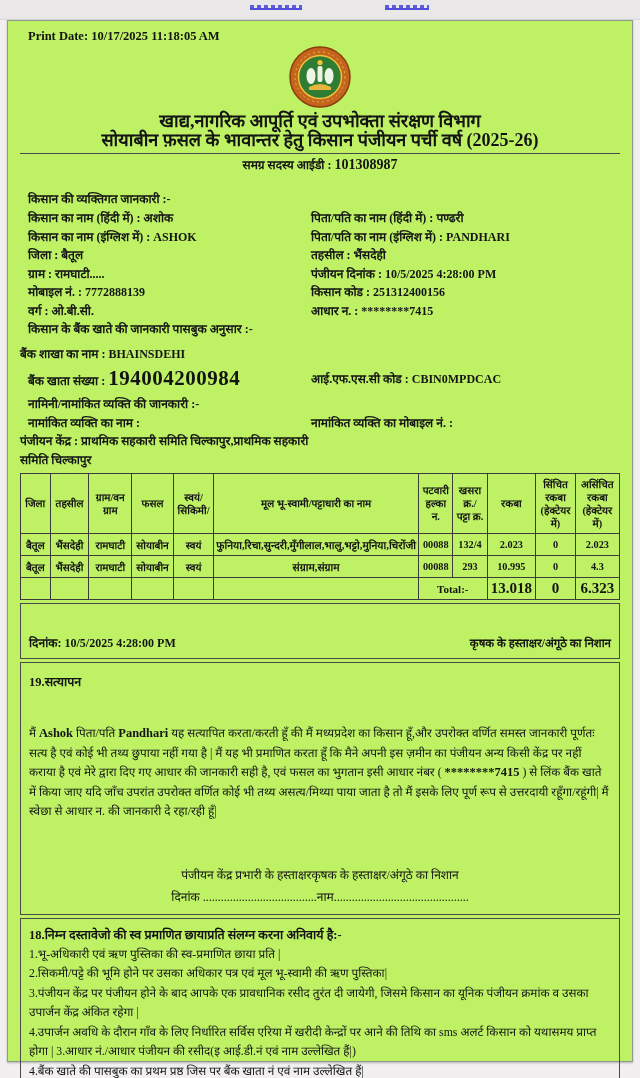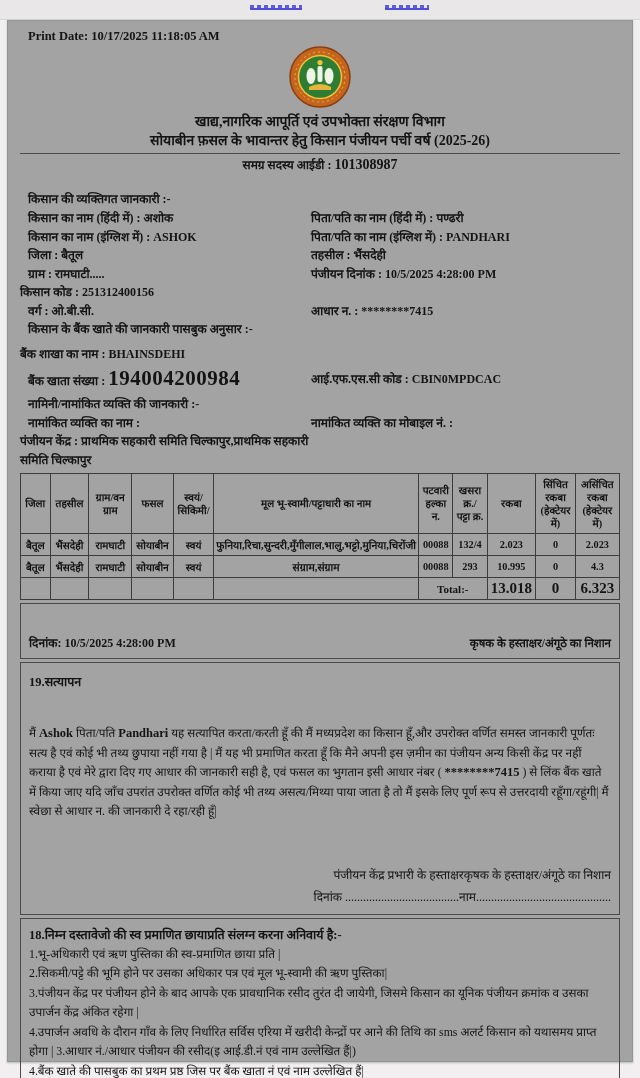--- a/index.html
+++ b/index.html
@@ -32,30 +32,30 @@
     background-repeat: no-repeat;
     opacity: .85;
   }
   .stub-1 { left: 250px; width: 52px; }
   .stub-2 { left: 385px; width: 44px; }
 
   .card {
     position: absolute;
     left: 7px; right: 7px; top: 20px;
     height: 1042px;
-    background: #a3a3a3;
+    background: #bef264;
     border: 1px solid #8f9a90;
     box-shadow: 0 1px 2px rgba(0,0,0,.25);
     padding: 8px 12px 6px 12px;
     font-size: 12px;
     font-weight: bold;
   }
   .print-date { font-size: 12.5px; padding-left: 8px; }
   .logo-wrap { text-align: center; margin-top: 2px; }
-  .title { text-align: center; font-size: 14px; line-height: 19px; }
+  .title { text-align: center; font-size: 18px; line-height: 19px; }
   .hrule { border: none; border-top: 1.4px solid #4a4a4a; margin: 3px 0 2px 0; }
   .samagra { text-align: center; font-size: 12px; margin-bottom: 17px; }
   .samagra b { font-size: 14px; }
 
   .row { display: flex; line-height: 18.5px; }
   .col-l { width: 48.5%; padding-left: 8px; padding-right: 6px; }
   .col-r { width: 51.5%; }
   .sec-head { padding-left: 8px; line-height: 19px; }
   .val { font-weight: bold; }
   .acct { font-size: 21px; letter-spacing: .5px; }
@@ -86,21 +86,21 @@
     padding: 6px 8px;
   }
   .sign-box-1 { height: 56px; display: flex; align-items: flex-end; }
   .sign-box-1 .row { width: 100%; justify-content: space-between; }
   .small-note { font-size: 11.5px; }
 
   .verify-head { font-size: 12.5px; margin: 4px 0 2px 0; }
   .verify-text { font-size: 11.8px; font-weight: normal; line-height: 19.5px; margin-top: 34px; }
   .verify-text b { font-size: 12.5px; }
   .sig-rows { margin-top: 42px; font-weight: normal; font-size: 12px; }
-  .sig-rows .row { justify-content: flex-end; line-height: 22px; }
+  .sig-rows .row { justify-content: center; line-height: 22px; }
 
   .doc-box { padding-bottom: 10px; }
   .doc-head { font-size: 12.5px; line-height: 20px; }
   .doc-item { font-size: 11.8px; font-weight: normal; line-height: 19.5px; }
 </style>
 </head>
 <body>
 
 <div class="top-strip">
   <span class="link-stub stub-1"></span>
@@ -147,20 +147,21 @@
   </div>
   <div class="row">
     <div class="col-l"><span>जिला : </span><span class="val">बैतूल</span></div>
     <div class="col-r"><span>तहसील : </span><span class="val">भैंसदेही</span></div>
   </div>
   <div class="row">
     <div class="col-l"><span>ग्राम : </span><span class="val">रामघाटी.....</span></div>
     <div class="col-r"><span>पंजीयन दिनांक : </span><span class="val">10/5/2025 4:28:00 PM</span></div>
   </div>
   <div class="row">
+    <div class="col-l"><span>मोबाइल नं. : </span><span class="val">7772888139</span></div>
     <div class="col-r"><span>किसान कोड : </span><span class="val">251312400156</span></div>
   </div>
   <div class="row">
     <div class="col-l"><span>वर्ग : </span><span class="val">ओ.बी.सी.</span></div>
     <div class="col-r"><span>आधार न. : </span><span class="val">********7415</span></div>
   </div>
 
   <div class="sec-head">किसान के बैंक खाते की जानकारी पासबुक अनुसार :-</div>
   <div class="row">
     <div class="col-r" style="padding-top:6px"><span>बैंक शाखा का नाम : </span><span class="val">BHAINSDEHI</span></div>

